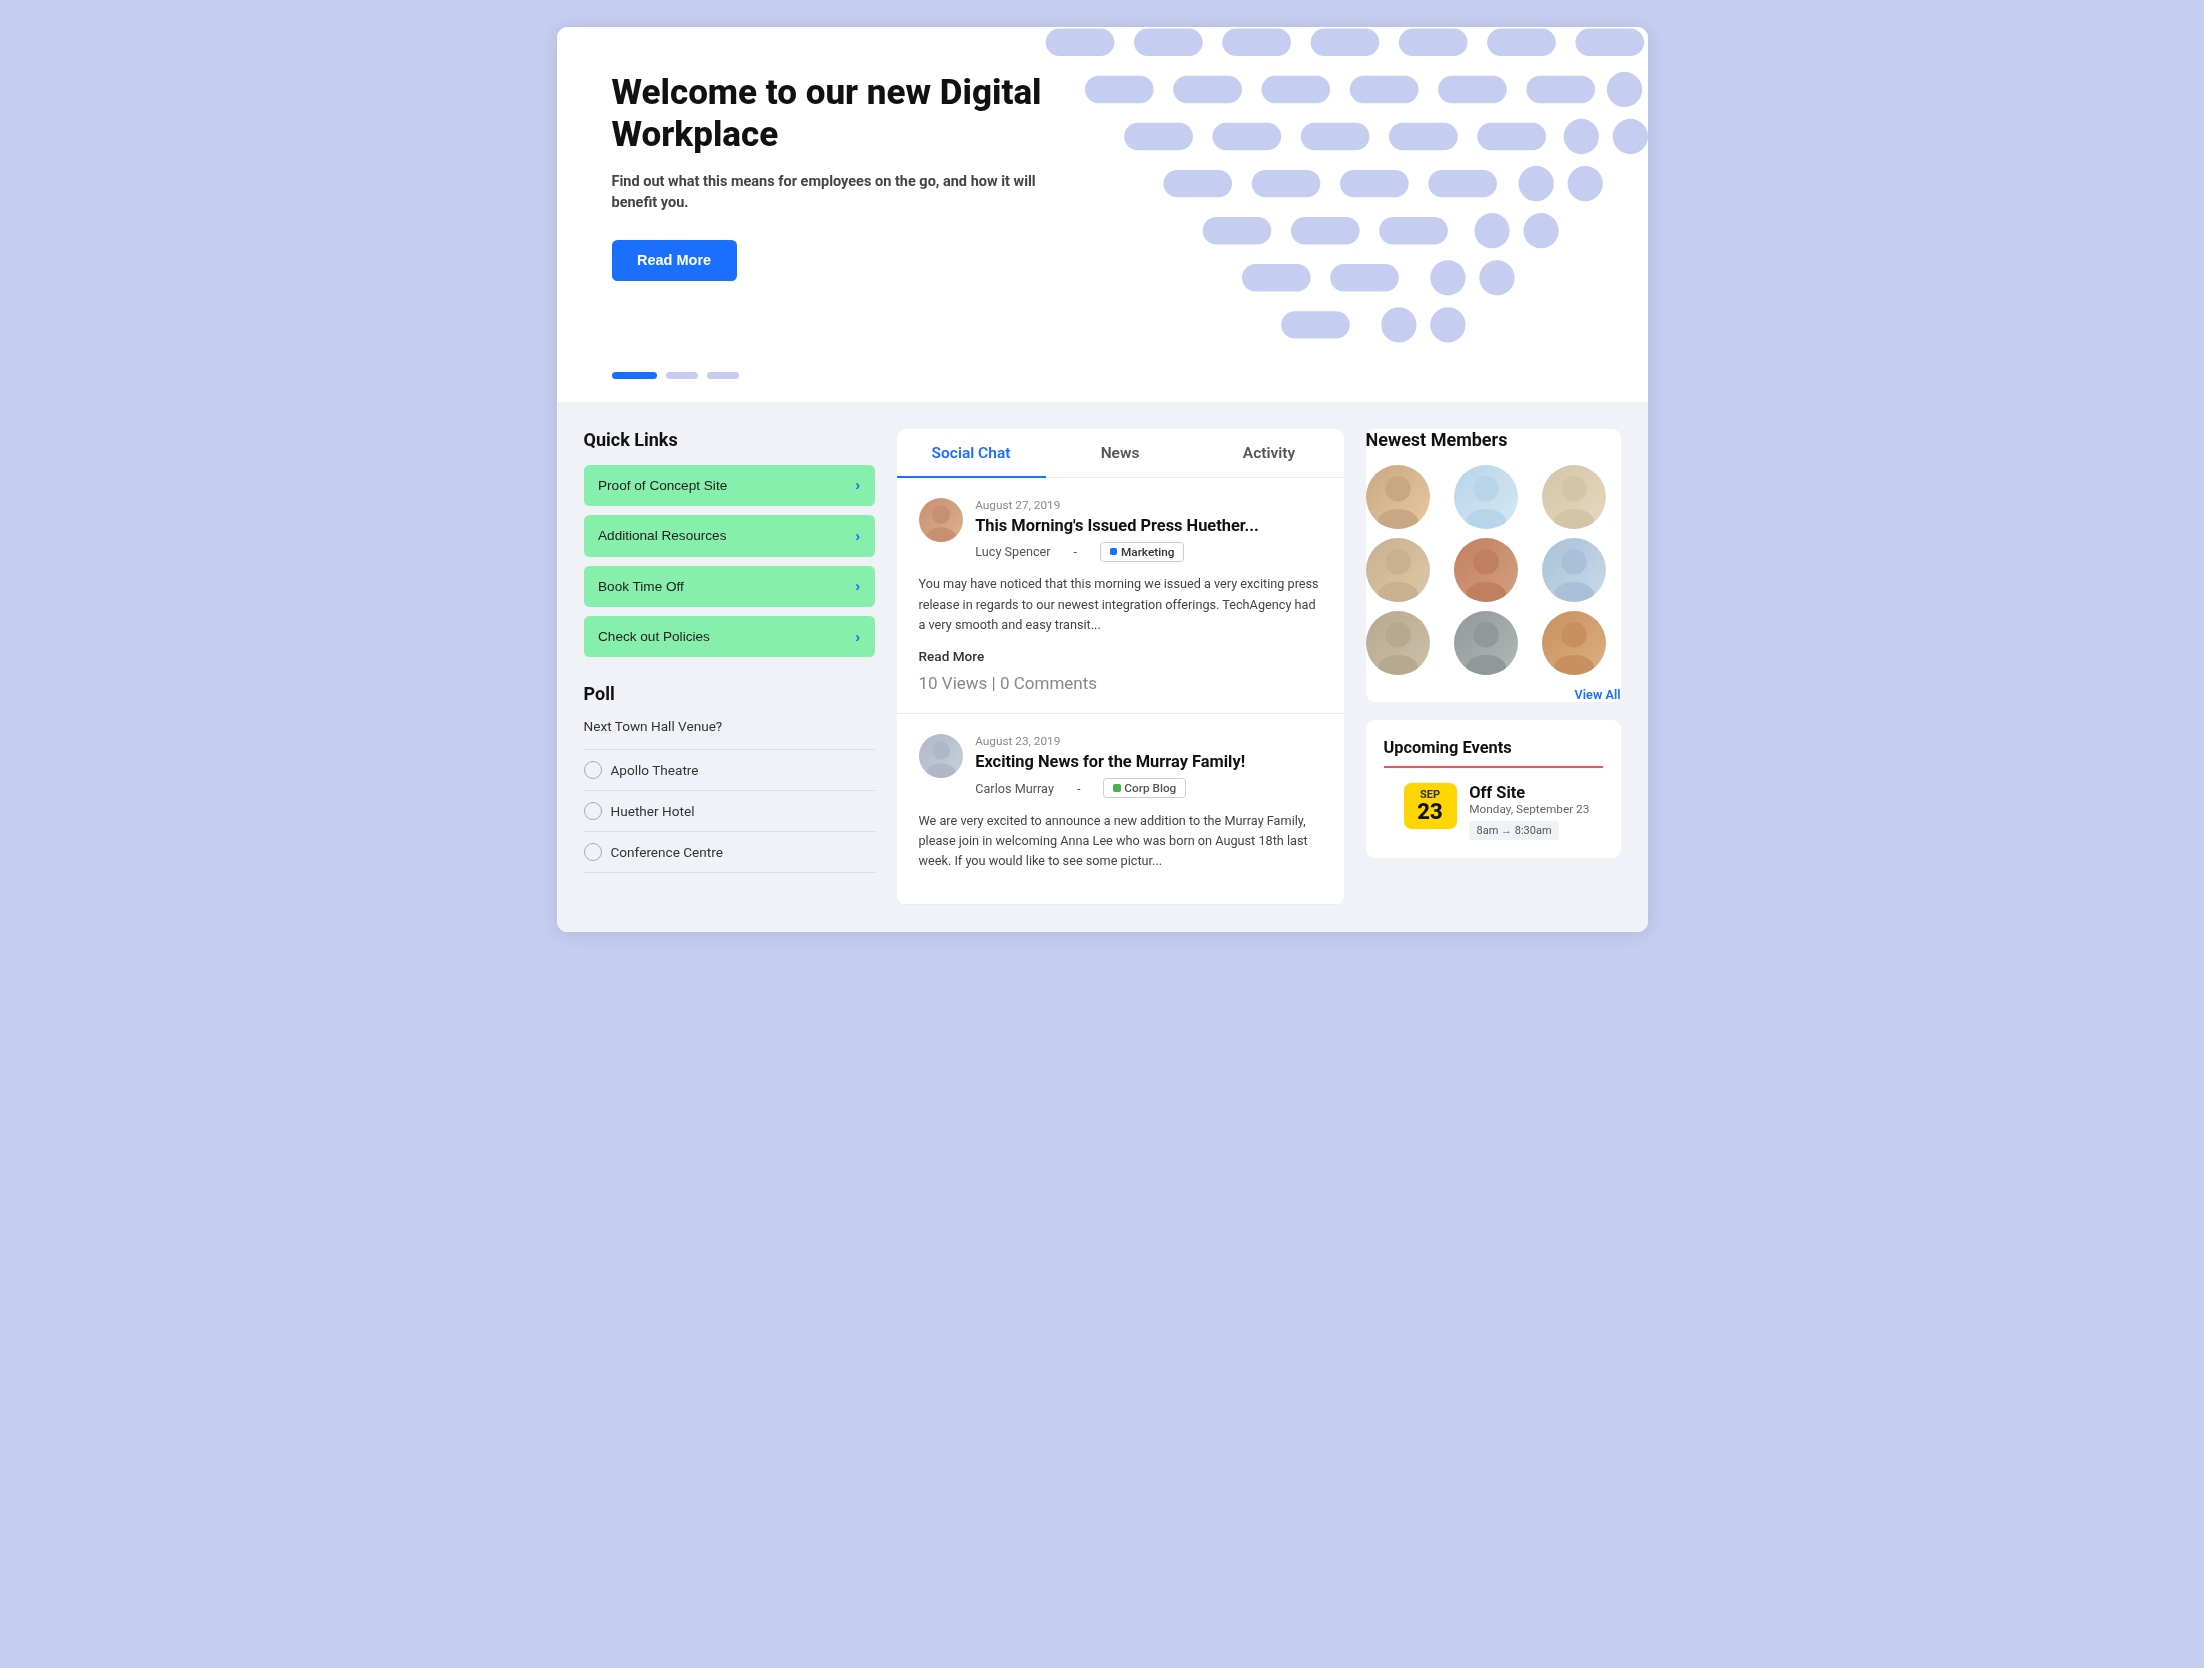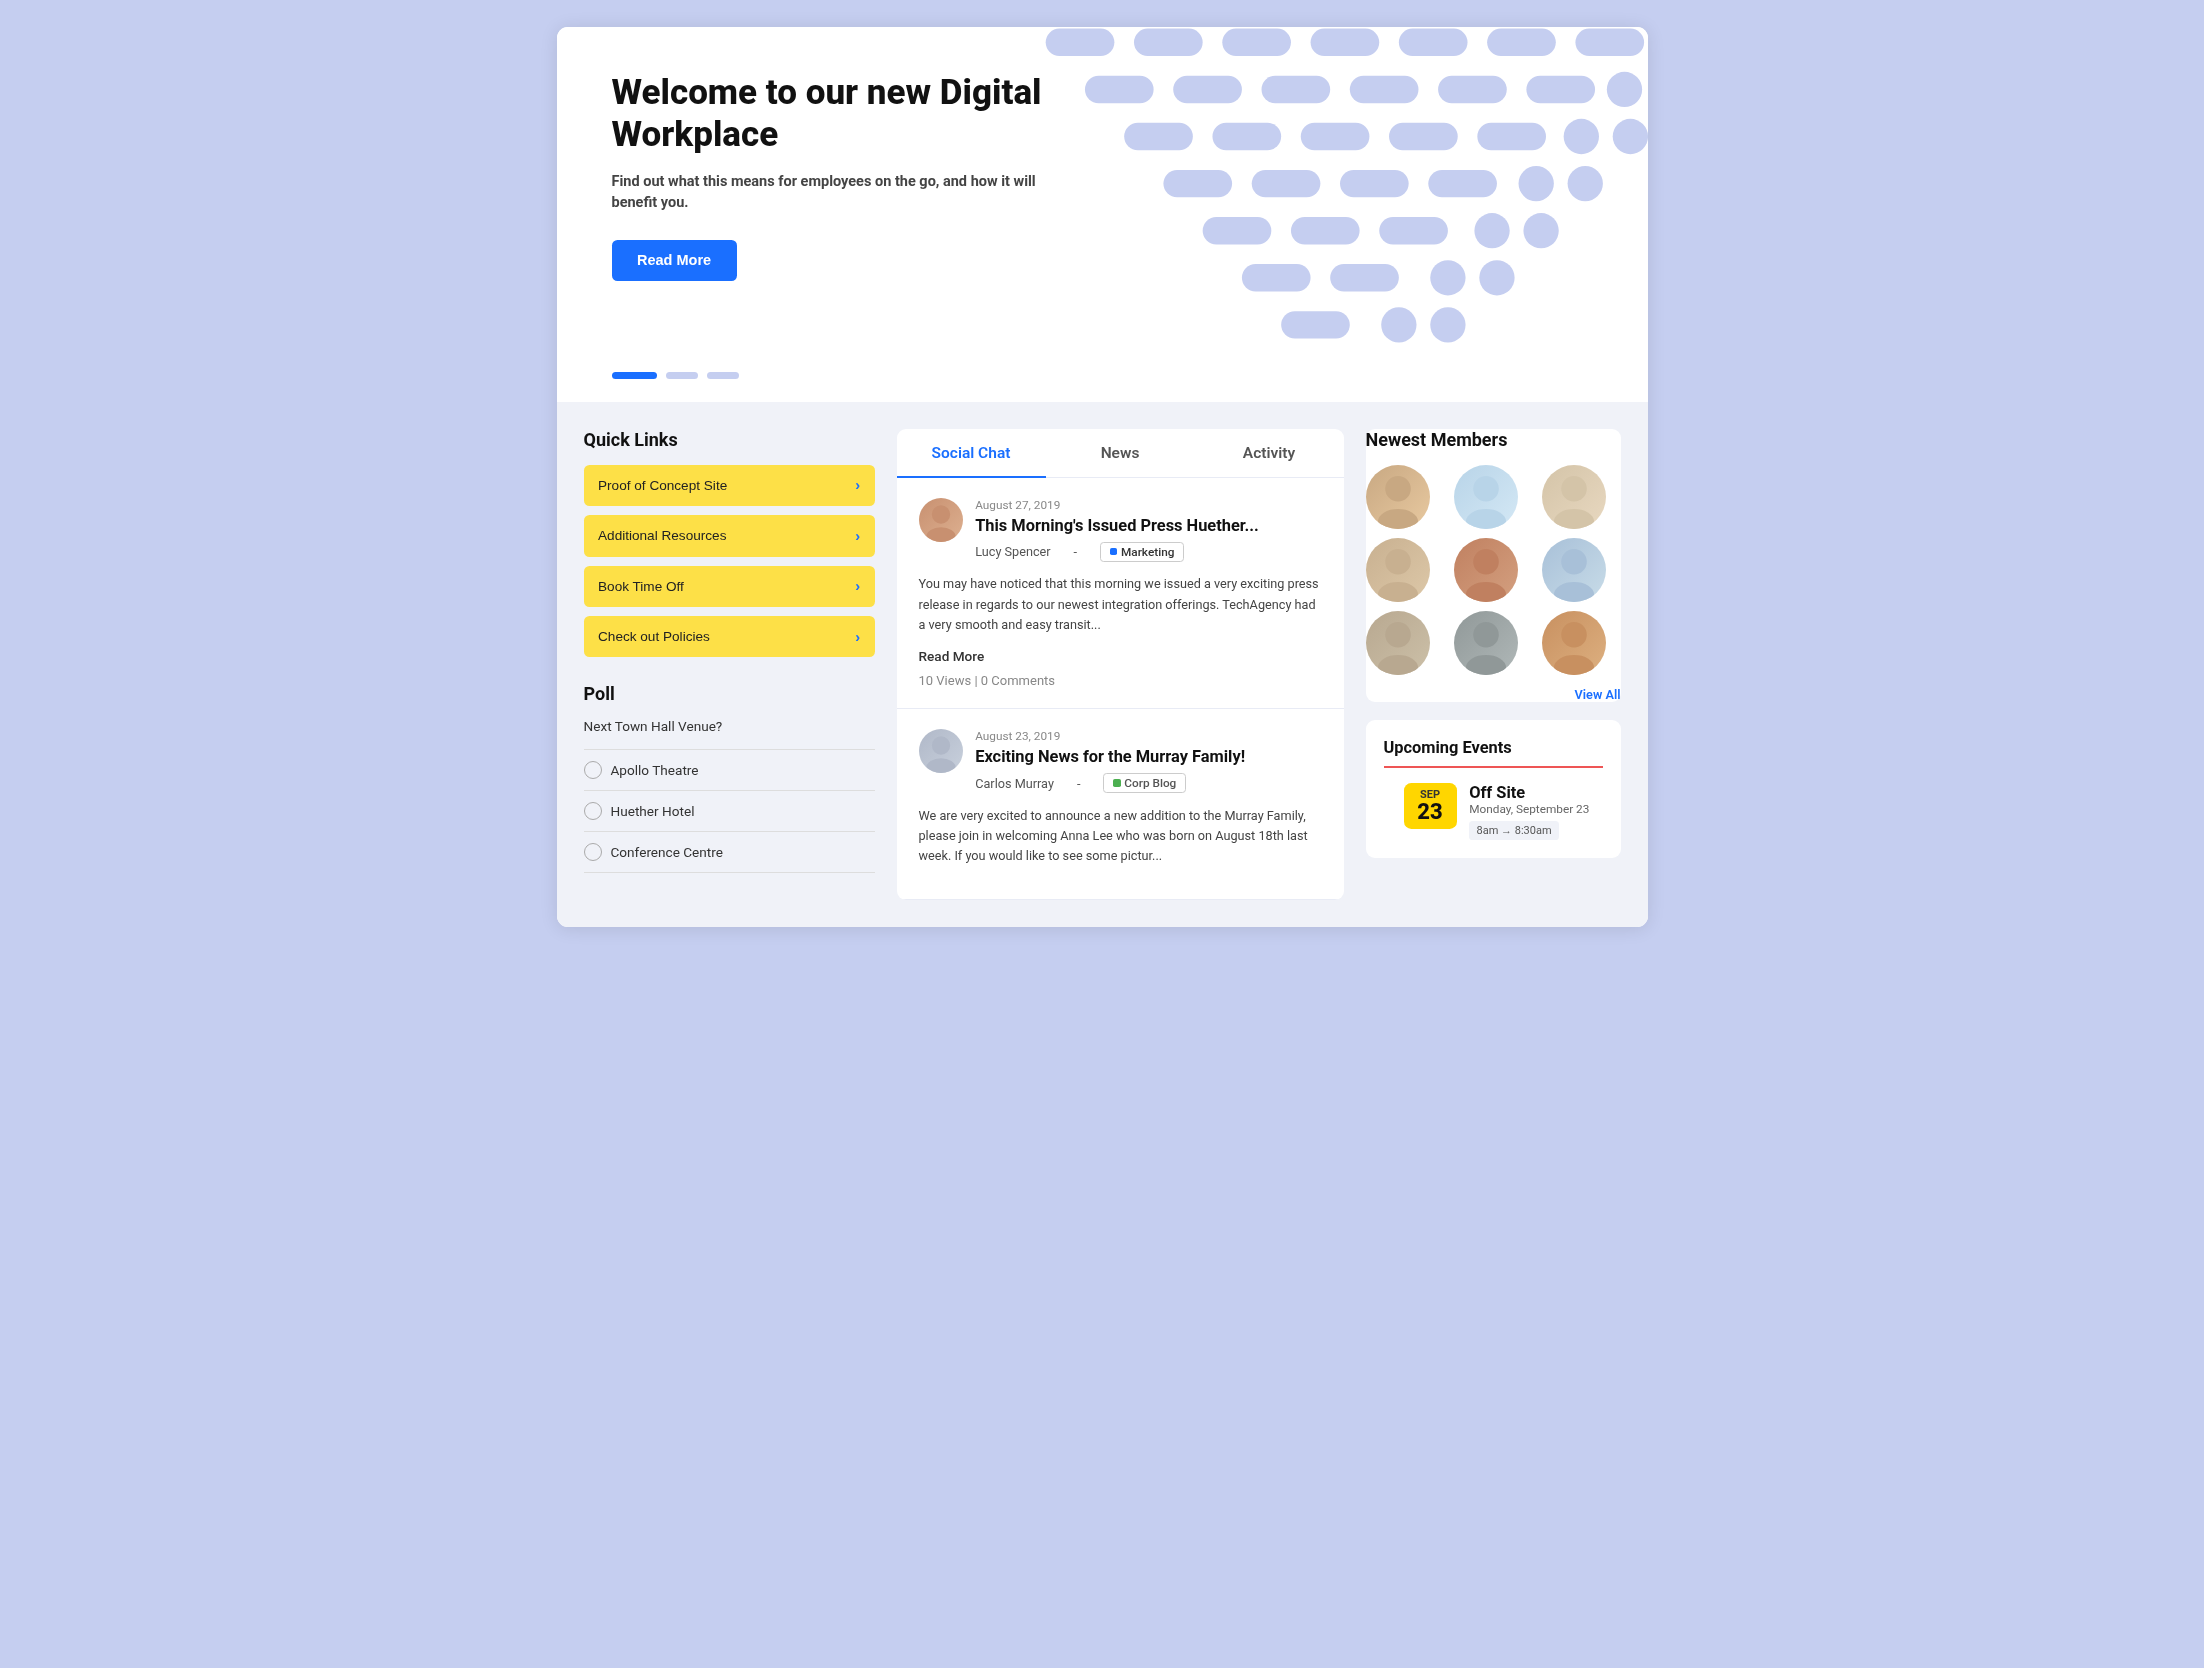--- a/index.html
+++ b/index.html
@@ -105,21 +105,21 @@
     .section-title {
       font-size: 18px;
       font-weight: 700;
       color: #111;
       margin-bottom: 14.5px;
     }
     .quick-link-btn {
       display: flex;
       align-items: center;
       justify-content: space-between;
-      background: #fde047;
+      background: #86efac;
       border: none;
       border-radius: 5.5px;
       padding: 12.7px 14.5px;
       font-size: 13.6px;
       font-weight: 500;
       color: #222;
       cursor: pointer;
       margin-bottom: 9px;
       width: 100%;
       text-align: left;
@@ -252,21 +252,21 @@
       margin-bottom: 12.7px;
     }
     .read-more {
       font-size: 13.6px;
       color: #333;
       font-weight: 500;
       cursor: pointer;
       margin-bottom: 9px;
     }
     .post-stats {
-      font-size: 13px;
+      font-size: 17px;
       color: #888;
     }
 
     
     .right-col {}
     .members-card {
       background: #fff;
       border-radius: 9px;
       margin-bottom: 18px;
     }

